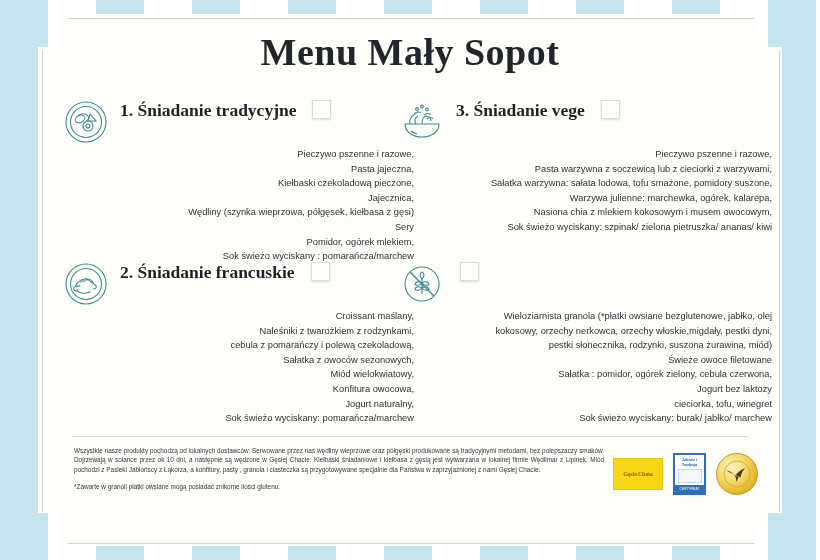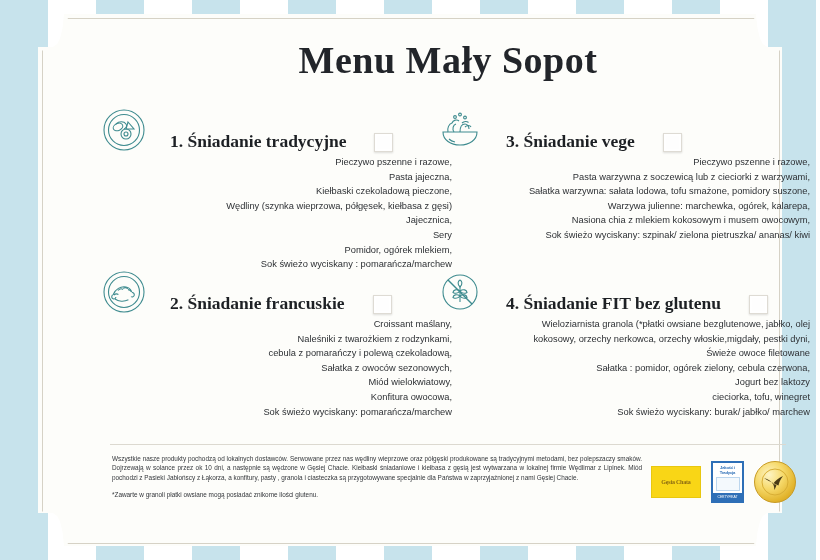--- a/index.html
+++ b/index.html
@@ -51,24 +51,23 @@
       96.5% 0%, 96.7% 2.6%, 97.0% 4.4%, 97.4% 5.6%, 98.0% 6.2%, 100% 6.2%,
       100% 93.8%, 98.0% 93.8%, 97.4% 94.4%, 97.0% 95.6%, 96.7% 97.4%, 96.5% 100%,
       3.5% 100%, 3.3% 97.4%, 3.0% 95.6%, 2.6% 94.4%, 2.0% 93.8%, 0% 93.8%
     );
     pointer-events: none;
   }
 
   .content {
     position: absolute;
     left: 38px;
-    top: 8px;
+    top: 0;
     width: 744px;
     height: 532px;
-    margin-left: 38px;
   }
 
   
   .title {
     position: absolute;
     left: 0;
     top: 30px;
     width: 744px;
     text-align: center;
     font-family: "Liberation Serif", serif;
@@ -88,22 +87,22 @@
   .menu-section {
     position: absolute;
   }
   .sec-1 { left: 26px;  top: 0px;   width: 350px; }
   .sec-2 { left: 26px;  top: 162px; width: 350px; }
   .sec-3 { left: 362px; top: 0px;   width: 372px; }
   .sec-4 { left: 362px; top: 162px; width: 372px; }
 
   .sec-head {
     display: flex;
-    align-items: flex-end;
-    gap: 24px;
+    align-items: flex-start;
+    gap: 12px;
     height: 44px;
   }
   .sec-icon {
     width: 44px;
     height: 44px;
     flex: 0 0 44px;
     color: #3e8b8f;
   }
   .sec-icon svg { display: block; width: 44px; height: 44px; }
   .sec-title {
@@ -240,22 +239,22 @@
             <path d="M26 14l6 7h-8z"></path>
           </svg>
         </span>
         <span class="sec-title">1. Śniadanie tradycyjne</span>
         <span class="sec-check"></span>
       </div>
       <div class="sec-body">
         <p>Pieczywo pszenne i razowe,</p>
         <p>Pasta jajeczna,</p>
         <p>Kiełbaski czekoladową pieczone,</p>
+        <p>Jajecznica,</p>
         <p>Wędliny (szynka wieprzowa, półgęsek, kiełbasa z gęsi)</p>
-        <p>Jajecznica,</p>
         <p>Sery</p>
         <p>Pomidor, ogórek mlekiem,</p>
         <p>Sok świeżo wyciskany : pomarańcza/marchew</p>
       </div>
     </div>
 
     <div class="menu-section sec-2">
       <div class="sec-head">
         <span class="sec-icon">
           <svg viewBox="0 0 44 44" fill="none" stroke="currentColor" stroke-width="1.1">
@@ -274,20 +273,21 @@
         <span class="sec-title">2. Śniadanie francuskie</span>
         <span class="sec-check"></span>
       </div>
       <div class="sec-body">
         <p>Croissant maślany,</p>
         <p>Naleśniki z twarożkiem z rodzynkami,</p>
         <p>cebula z pomarańczy i polewą czekoladową,</p>
         <p>Sałatka z owoców sezonowych,</p>
         <p>Miód wielokwiatowy,</p>
         <p>Konfitura owocowa,</p>
+        <p>Jogurt naturalny,</p>
         <p>Sok świeżo wyciskany: pomarańcza/marchew</p>
       </div>
     </div>
 
     <div class="menu-section sec-3">
       <div class="sec-head">
         <span class="sec-icon">
           <svg viewBox="0 0 44 44" fill="none" stroke="currentColor" stroke-width="1.1">
             <path d="M5 24h34c0 8-7.6 13-17 13S5 32 5 24z"></path>
             <path d="M11 31c1.6 1.6 4 2.6 6 3"></path>
@@ -321,26 +321,26 @@
             <circle cx="22" cy="22" r="17"></circle>
             <path d="M22 32V16"></path>
             <path d="M22 17c-3-3-2-6 0-7 2 1 3 4 0 7z"></path>
             <path d="M22 21c-3.4-2.4-6.6-1-7 1.4 2.4 1.4 5.4.8 7-1.4z"></path>
             <path d="M22 21c3.4-2.4 6.6-1 7 1.4-2.4 1.4-5.4.8-7-1.4z"></path>
             <path d="M22 26c-3.4-2.4-6.6-1-7 1.4 2.4 1.4 5.4.8 7-1.4z"></path>
             <path d="M22 26c3.4-2.4 6.6-1 7 1.4-2.4 1.4-5.4.8-7-1.4z"></path>
             <path d="M10 10L34 34" stroke-width="1.4"></path>
           </svg>
         </span>
-        <span class="sec-title">4. Śniadanie FIT bez glutenu</span>
         <span class="sec-check"></span>
       </div>
       <div class="sec-body">
         <p>Wieloziarnista granola (*płatki owsiane bezglutenowe, jabłko, olej</p>
         <p>kokosowy, orzechy nerkowca, orzechy włoskie,migdały, pestki dyni,</p>
+        <p>pestki słonecznika, rodzynki, suszona żurawina, miód)</p>
         <p>Świeże owoce filetowane</p>
         <p>Sałatka : pomidor, ogórek zielony, cebula czerwona,</p>
         <p>Jogurt bez laktozy</p>
         <p>cieciorka, tofu, winegret</p>
         <p>Sok świeżo wyciskany: burak/ jabłko/ marchew</p>
       </div>
     </div>
 
   </div>
 

